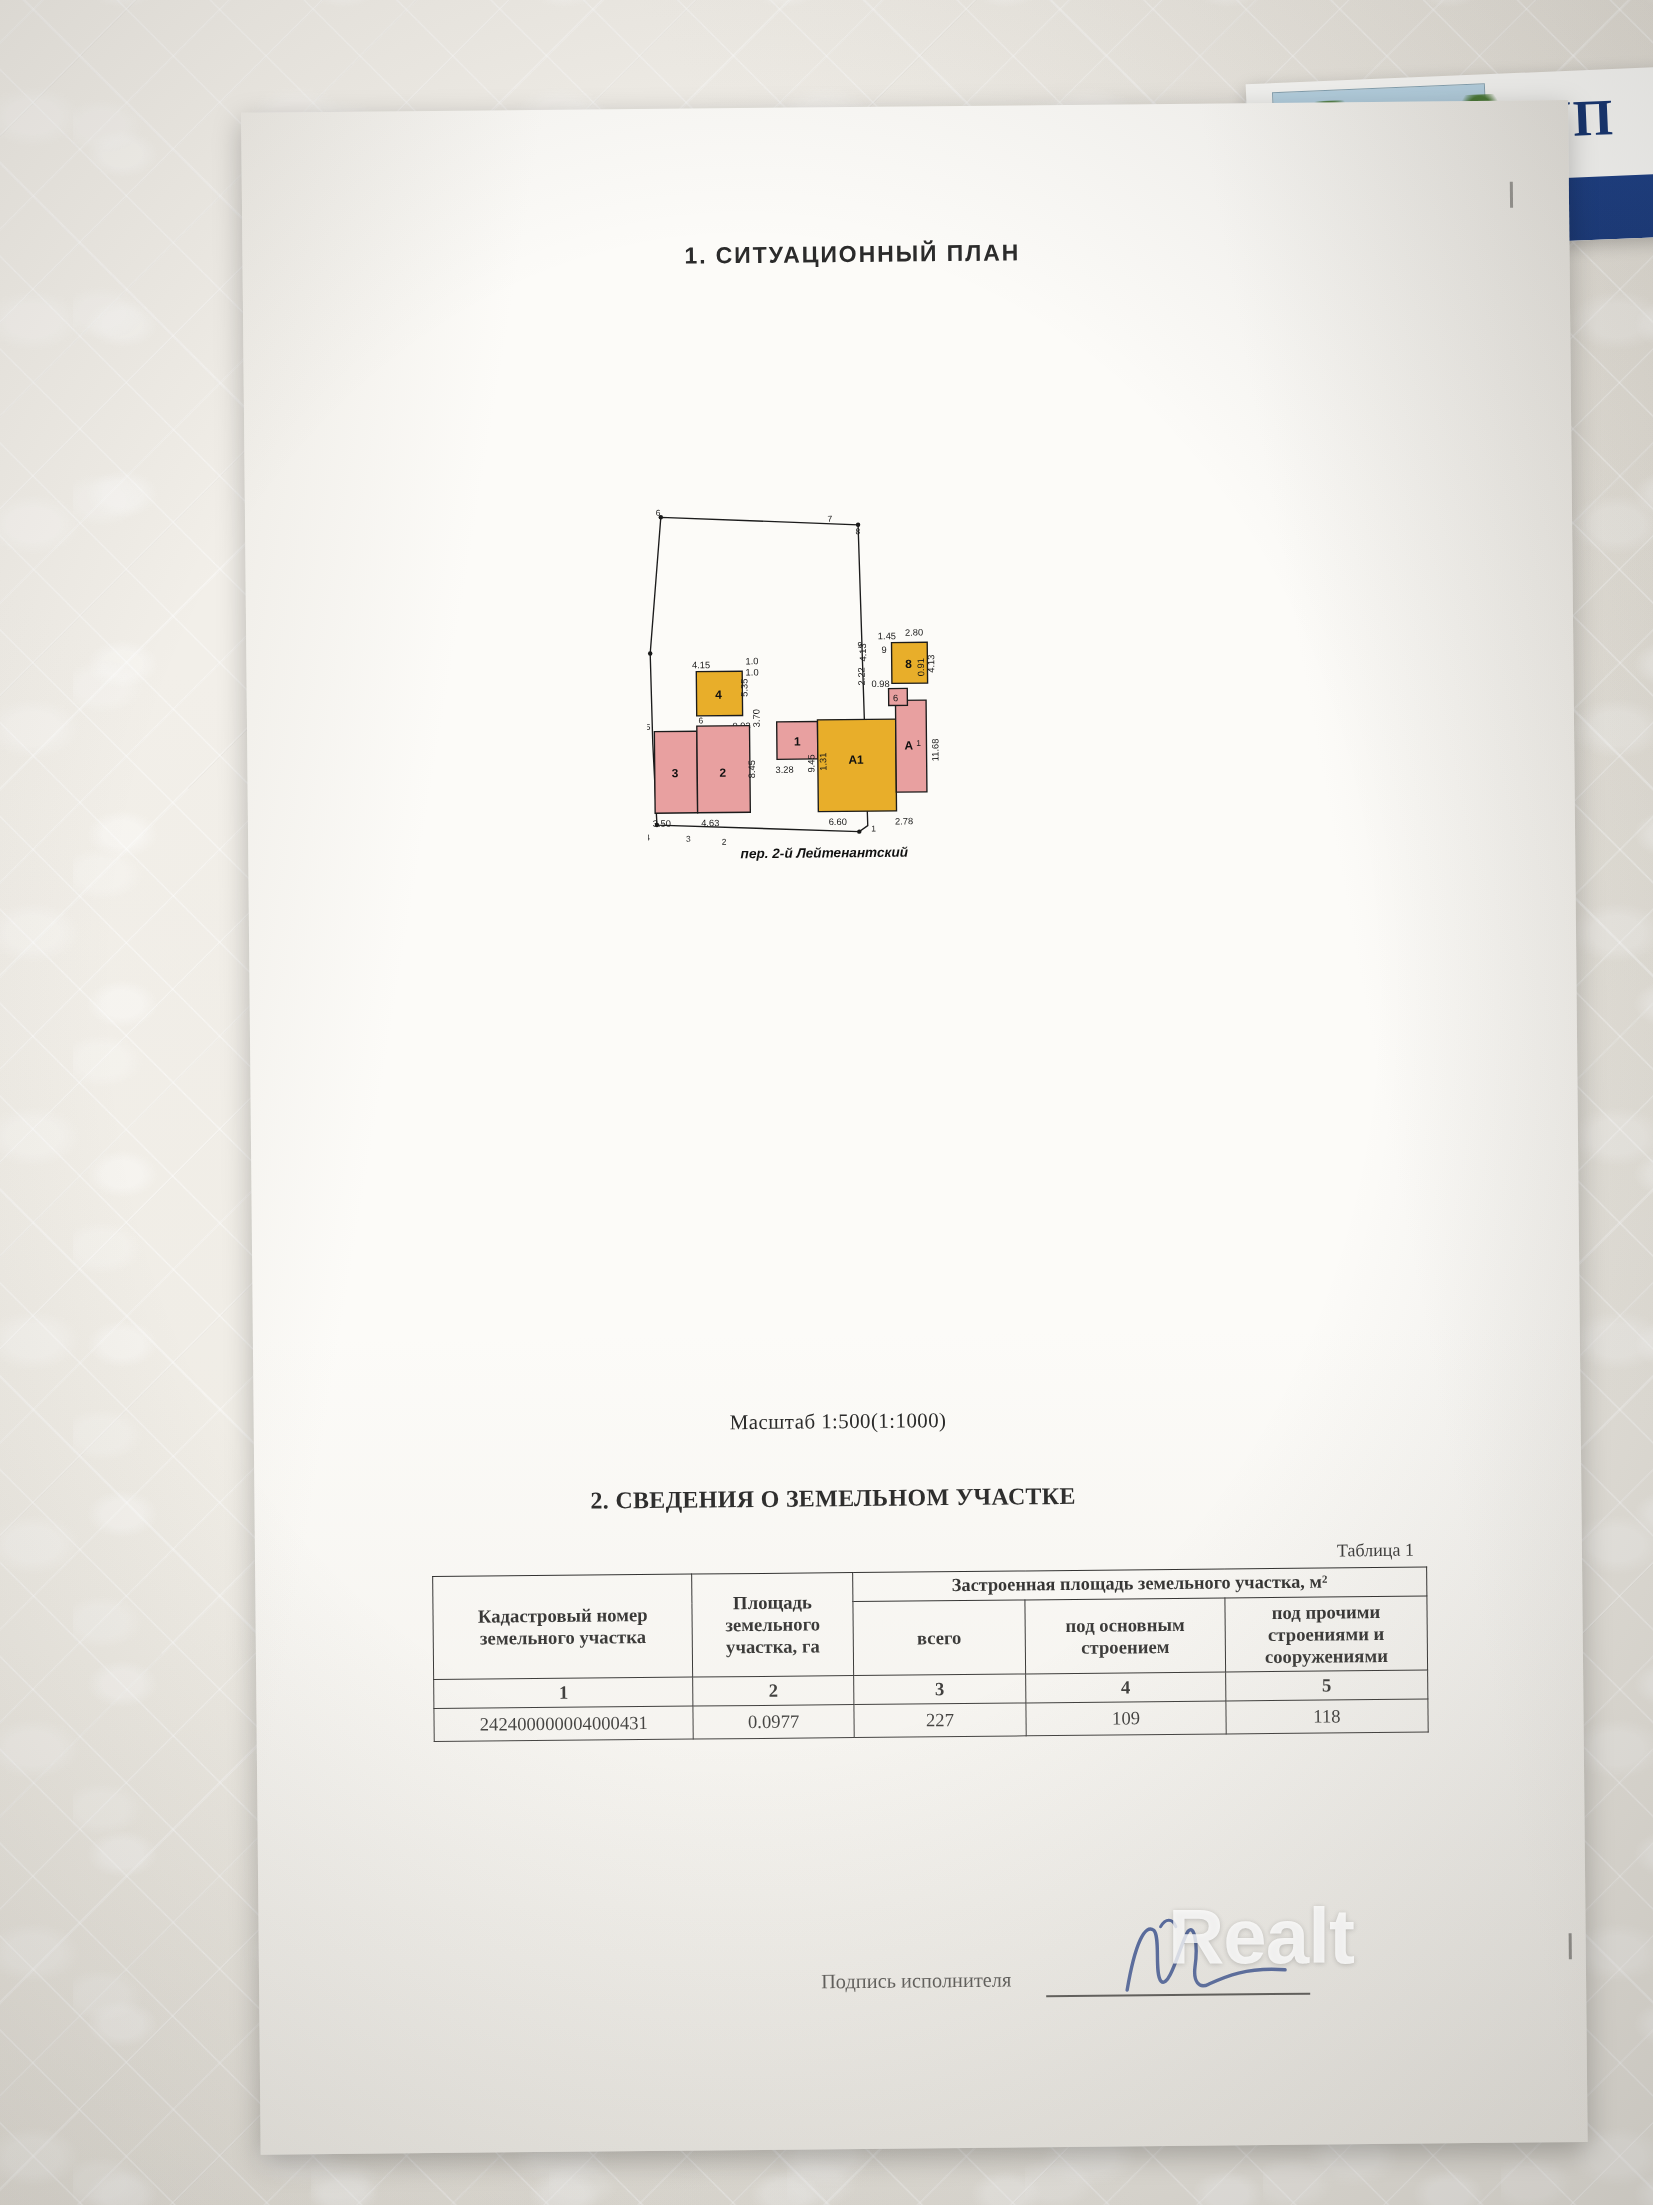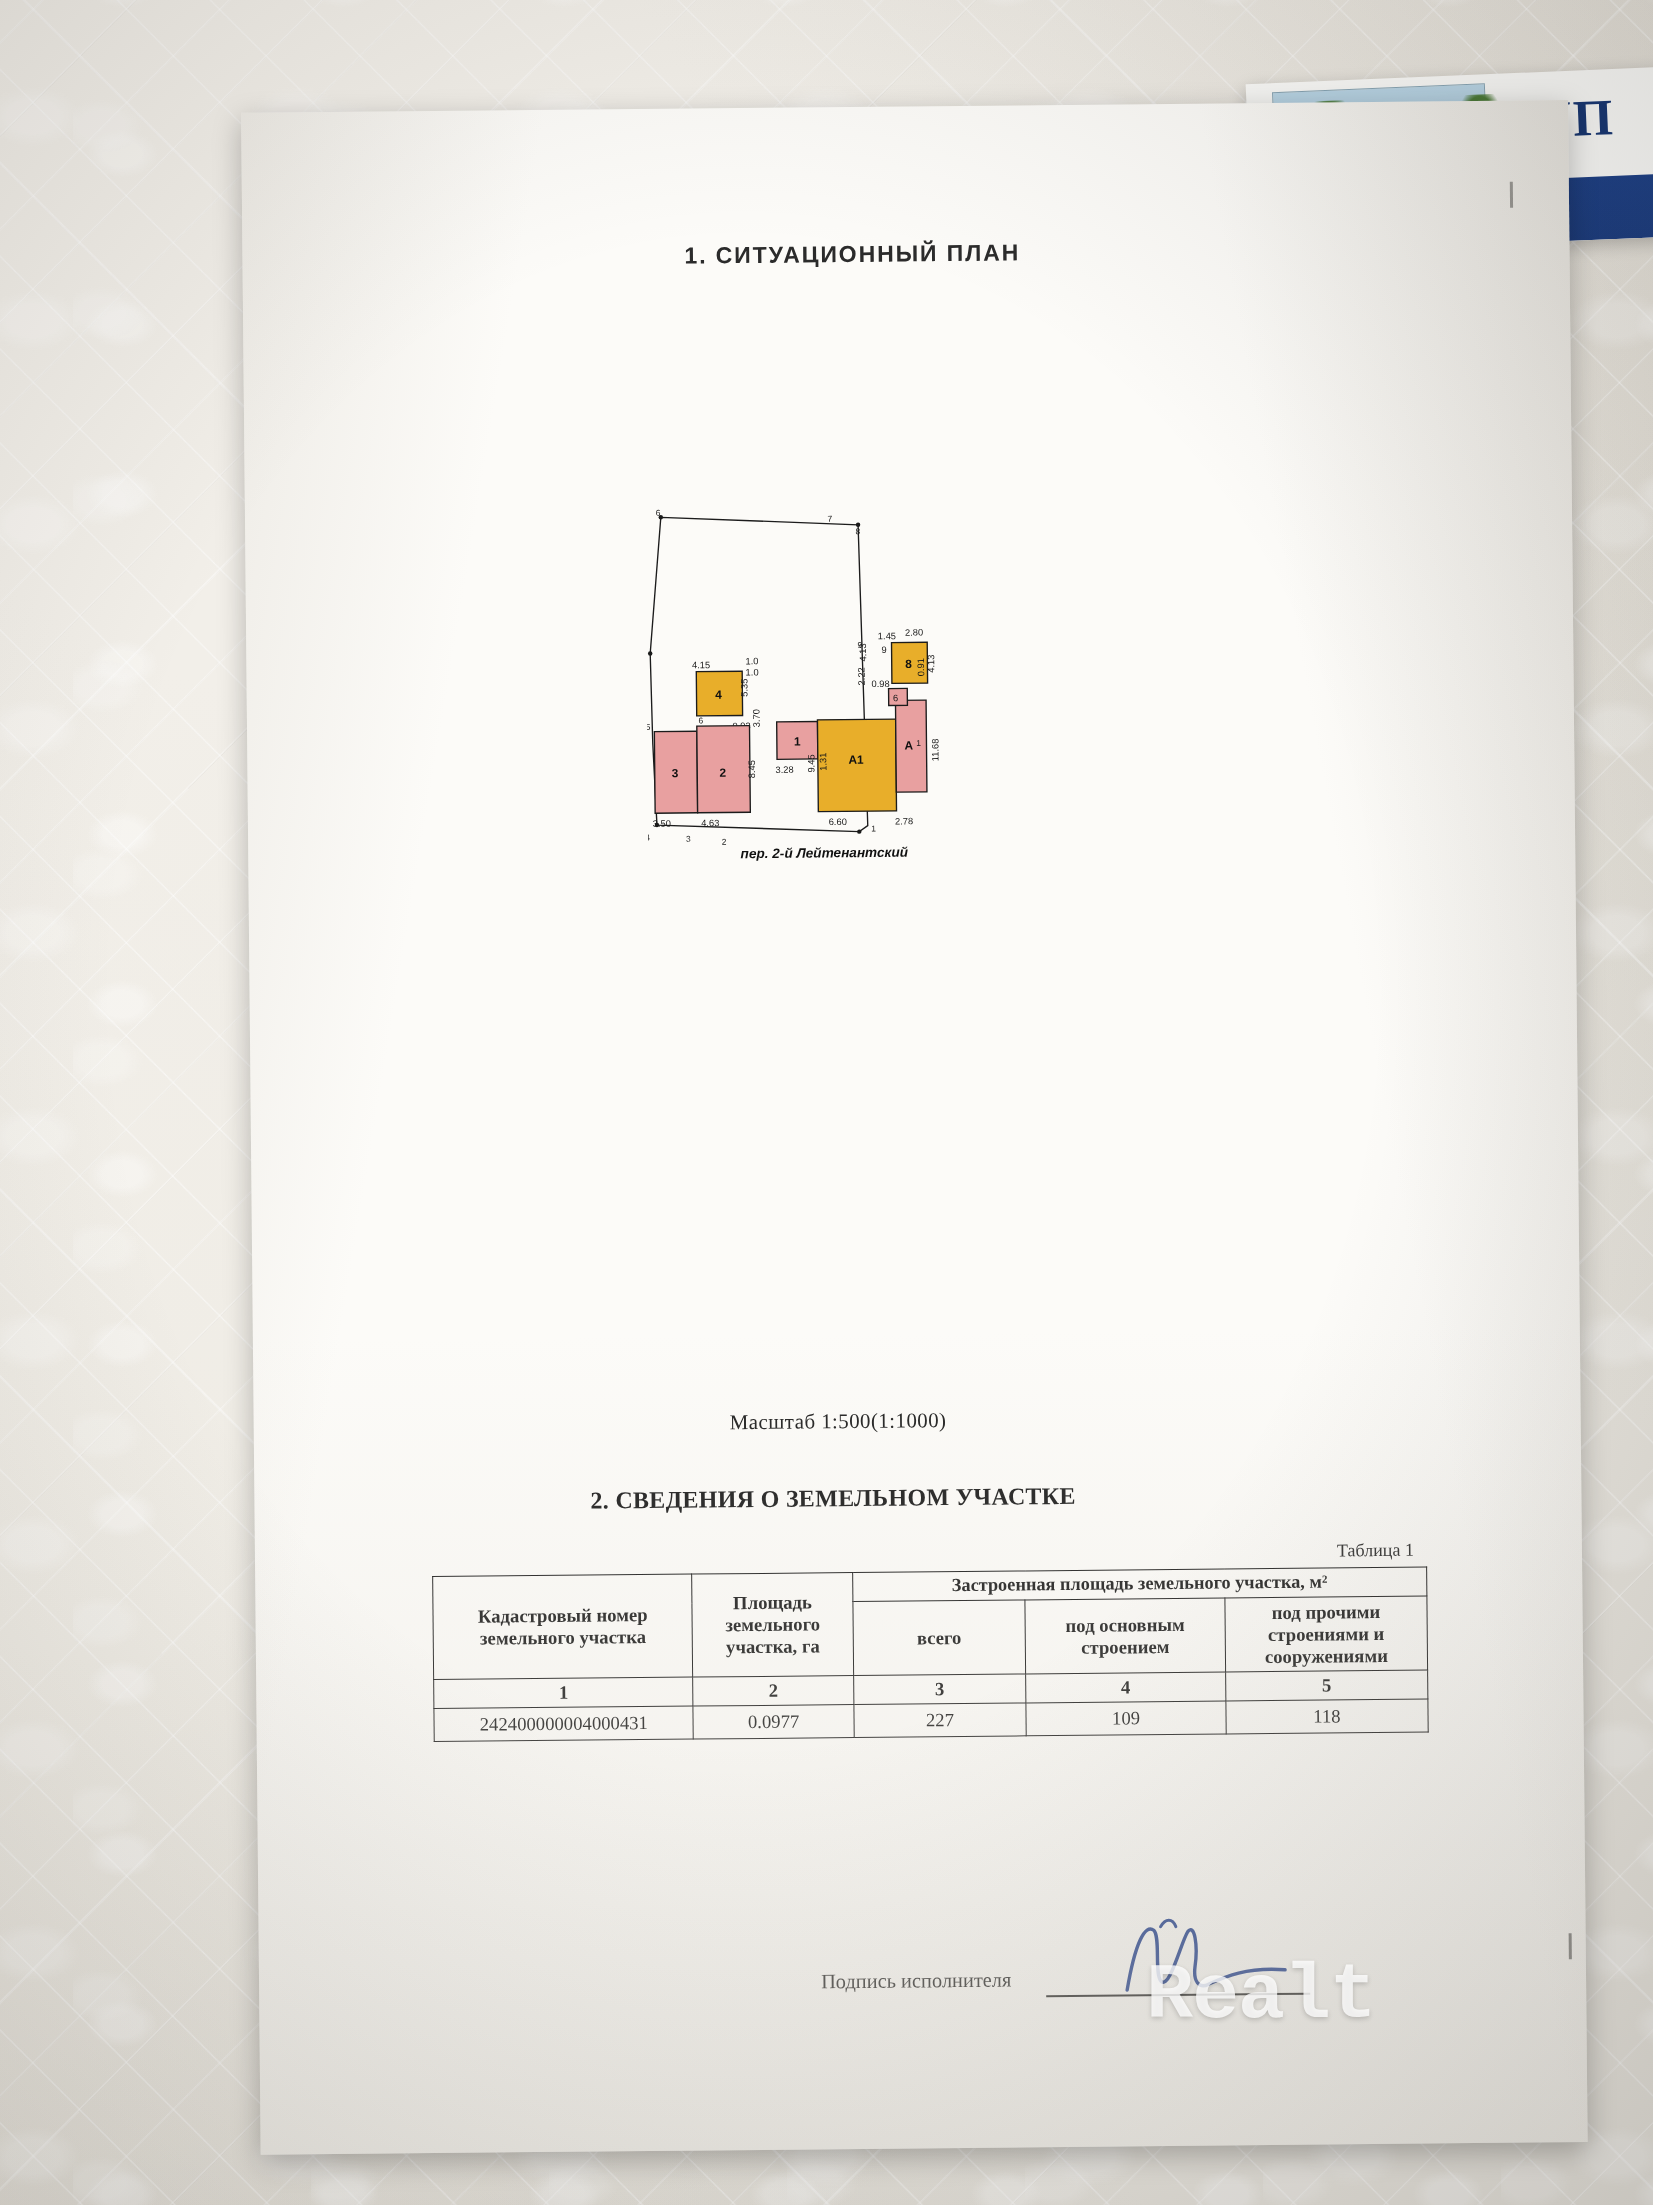--- a/index.html
+++ b/index.html
@@ -227,31 +227,30 @@
     left: 851px;
     top: 1804px;
     width: 221px;
     height: 102px;
   }
 
   
   .watermark {
     position: absolute;
     left: 1261px;
-    top: 1996px;
+    top: 1936px;
     transform: translate(-50%, -50%);
     font-size: 78px;
     font-weight: bold;
     letter-spacing: -0.9px;
     color: rgba(255,255,255,0.78);
     text-shadow: 0 1.7px 5.1px rgba(0,0,0,0.18);
     z-index: 60;
     user-select: none;
     white-space: nowrap;
-    font-family: Liberation Mono, monospace;
   }
 
   
   .edge-tick {
     position: absolute;
     width: 2.6px;
     height: 25.5px;
     background: #3a3a3a;
     opacity: 0.75;
   }

